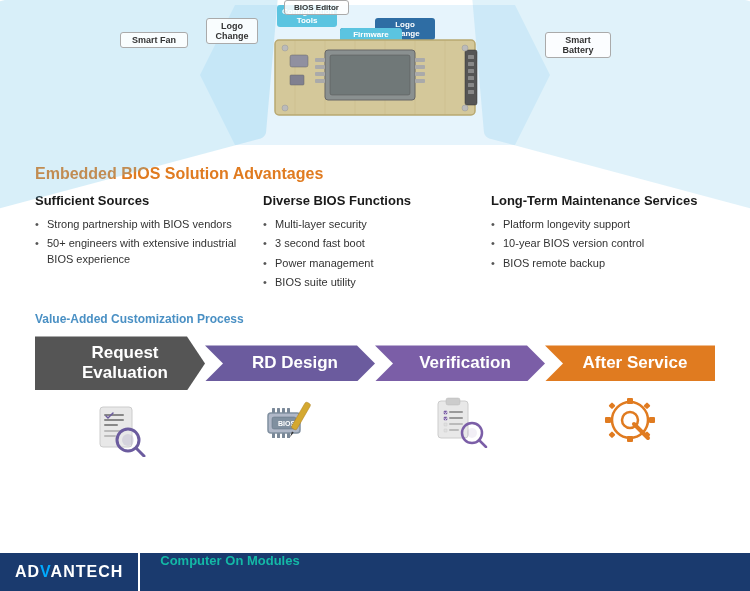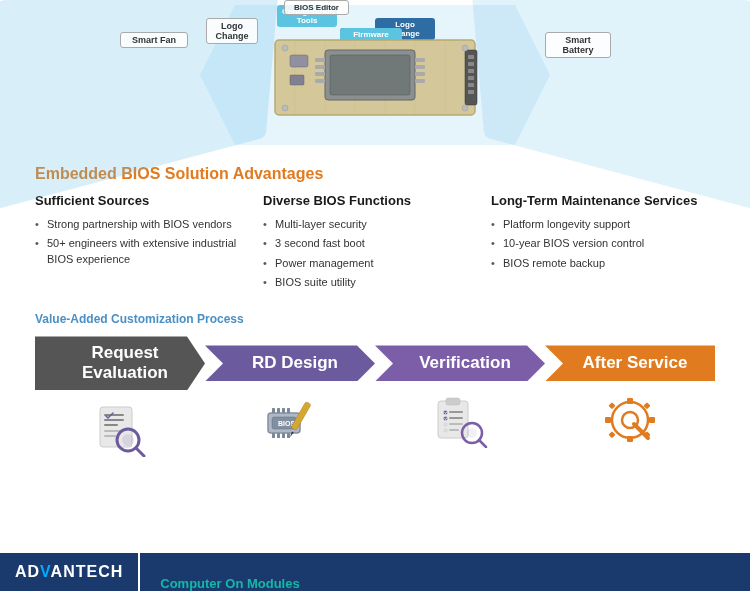--- a/index.html
+++ b/index.html
@@ -158,21 +158,21 @@
 
     
     .footer {
       position: absolute;
       bottom: 0;
       left: 0;
       right: 0;
       height: 38px;
       background: #1a3a6e;
       display: flex;
-      align-items: flex-end;
+      align-items: flex-start;
     }
 
     .footer-logo {
       background: #1a3a6e;
       padding: 0 15px;
       display: flex;
       align-items: center;
       height: 100%;
       border-right: 2px solid #fff;
     }

